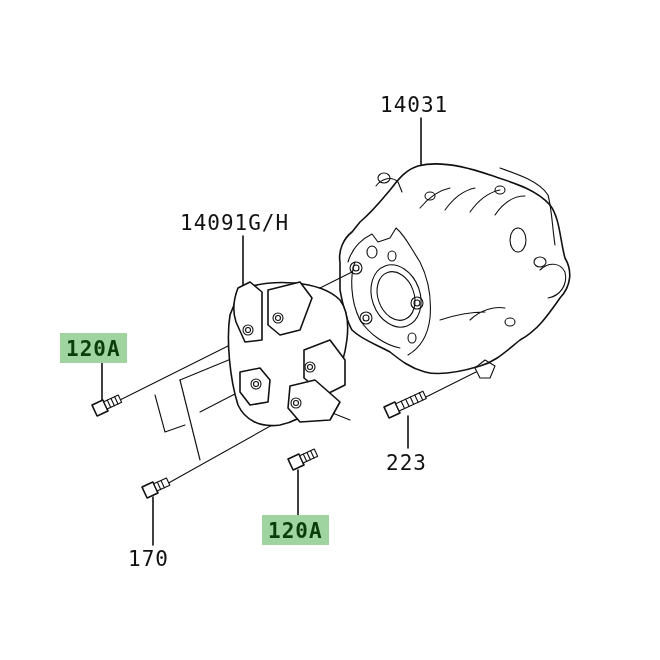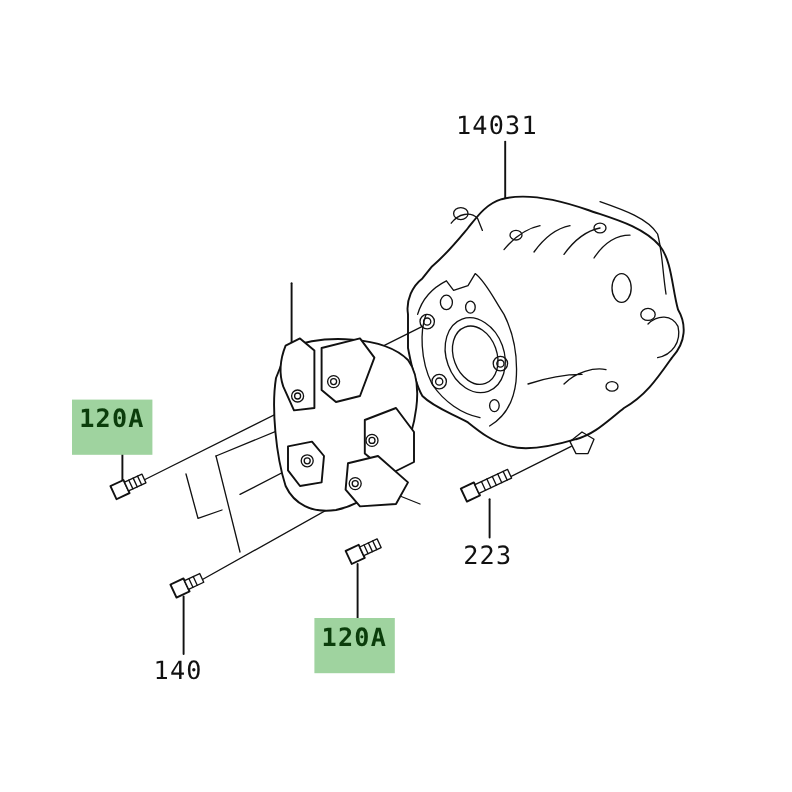--- a/index.html
+++ b/index.html
@@ -1,19 +1,19 @@
 <!DOCTYPE html>
 <html><head>
 <meta charset="utf-8">
 <style>
   html, body { margin:0; padding:0; background:#ffffff; }
   body { width:660px; height:660px; position:relative; overflow:hidden; font-family:"DejaVu Sans", sans-serif; }
   #stage { position:absolute; left:0; top:0; width:660px; height:564px; }
   .label { position:absolute; font-family:"DejaVu Sans Mono", "Liberation Mono", monospace; font-size:21px; color:#111; letter-spacing:1px; line-height:1; white-space:nowrap; }
-  .label.highlight { background:#9fd39f; color:#0b3d0b; padding:6px 6px 19px 6px; font-weight:bold; }
+  .label.highlight { background:#9fd39f; color:#0b3d0b; padding:6px 6px 3px 6px; font-weight:bold; }
   svg { position:absolute; left:0; top:0; }
   .ln { stroke:#111; stroke-width:1.6; fill:none; stroke-linecap:round; stroke-linejoin:round; }
   .thin { stroke:#111; stroke-width:1.1; fill:none; stroke-linecap:round; stroke-linejoin:round; }
   .fillw { fill:#fff; }
 </style>
 </head>
 <body>
 
 <div id="stage">
 
@@ -114,18 +114,19 @@
     <rect class="thin fillw" x="6" y="-4" width="30" height="8"></rect>
     <line class="thin" x1="12" y1="-4" x2="12" y2="4"></line>
         <line class="thin" x1="17" y1="-4" x2="17" y2="4"></line>
         <line class="thin" x1="22" y1="-4" x2="22" y2="4"></line>
         <line class="thin" x1="27" y1="-4" x2="27" y2="4"></line>
         <line class="thin" x1="32" y1="-4" x2="32" y2="4"></line>
   </g>
 </svg>
 
 <div class="label" style="left:380px;top:95px;">14031</div>
+<div class="label" style="left:180px;top:213px;">14091G/H</div>
 <div class="label highlight" style="left:60px;top:333px;">120A</div>
 <div class="label" style="left:386px;top:453px;">223</div>
-<div class="label" style="left:128px;top:549px;">140</div>
+<div class="label" style="left:128px;top:549px;">170</div>
 <div class="label highlight" style="left:262px;top:515px;">120A</div>
 
 </div>
 
 </body></html>

